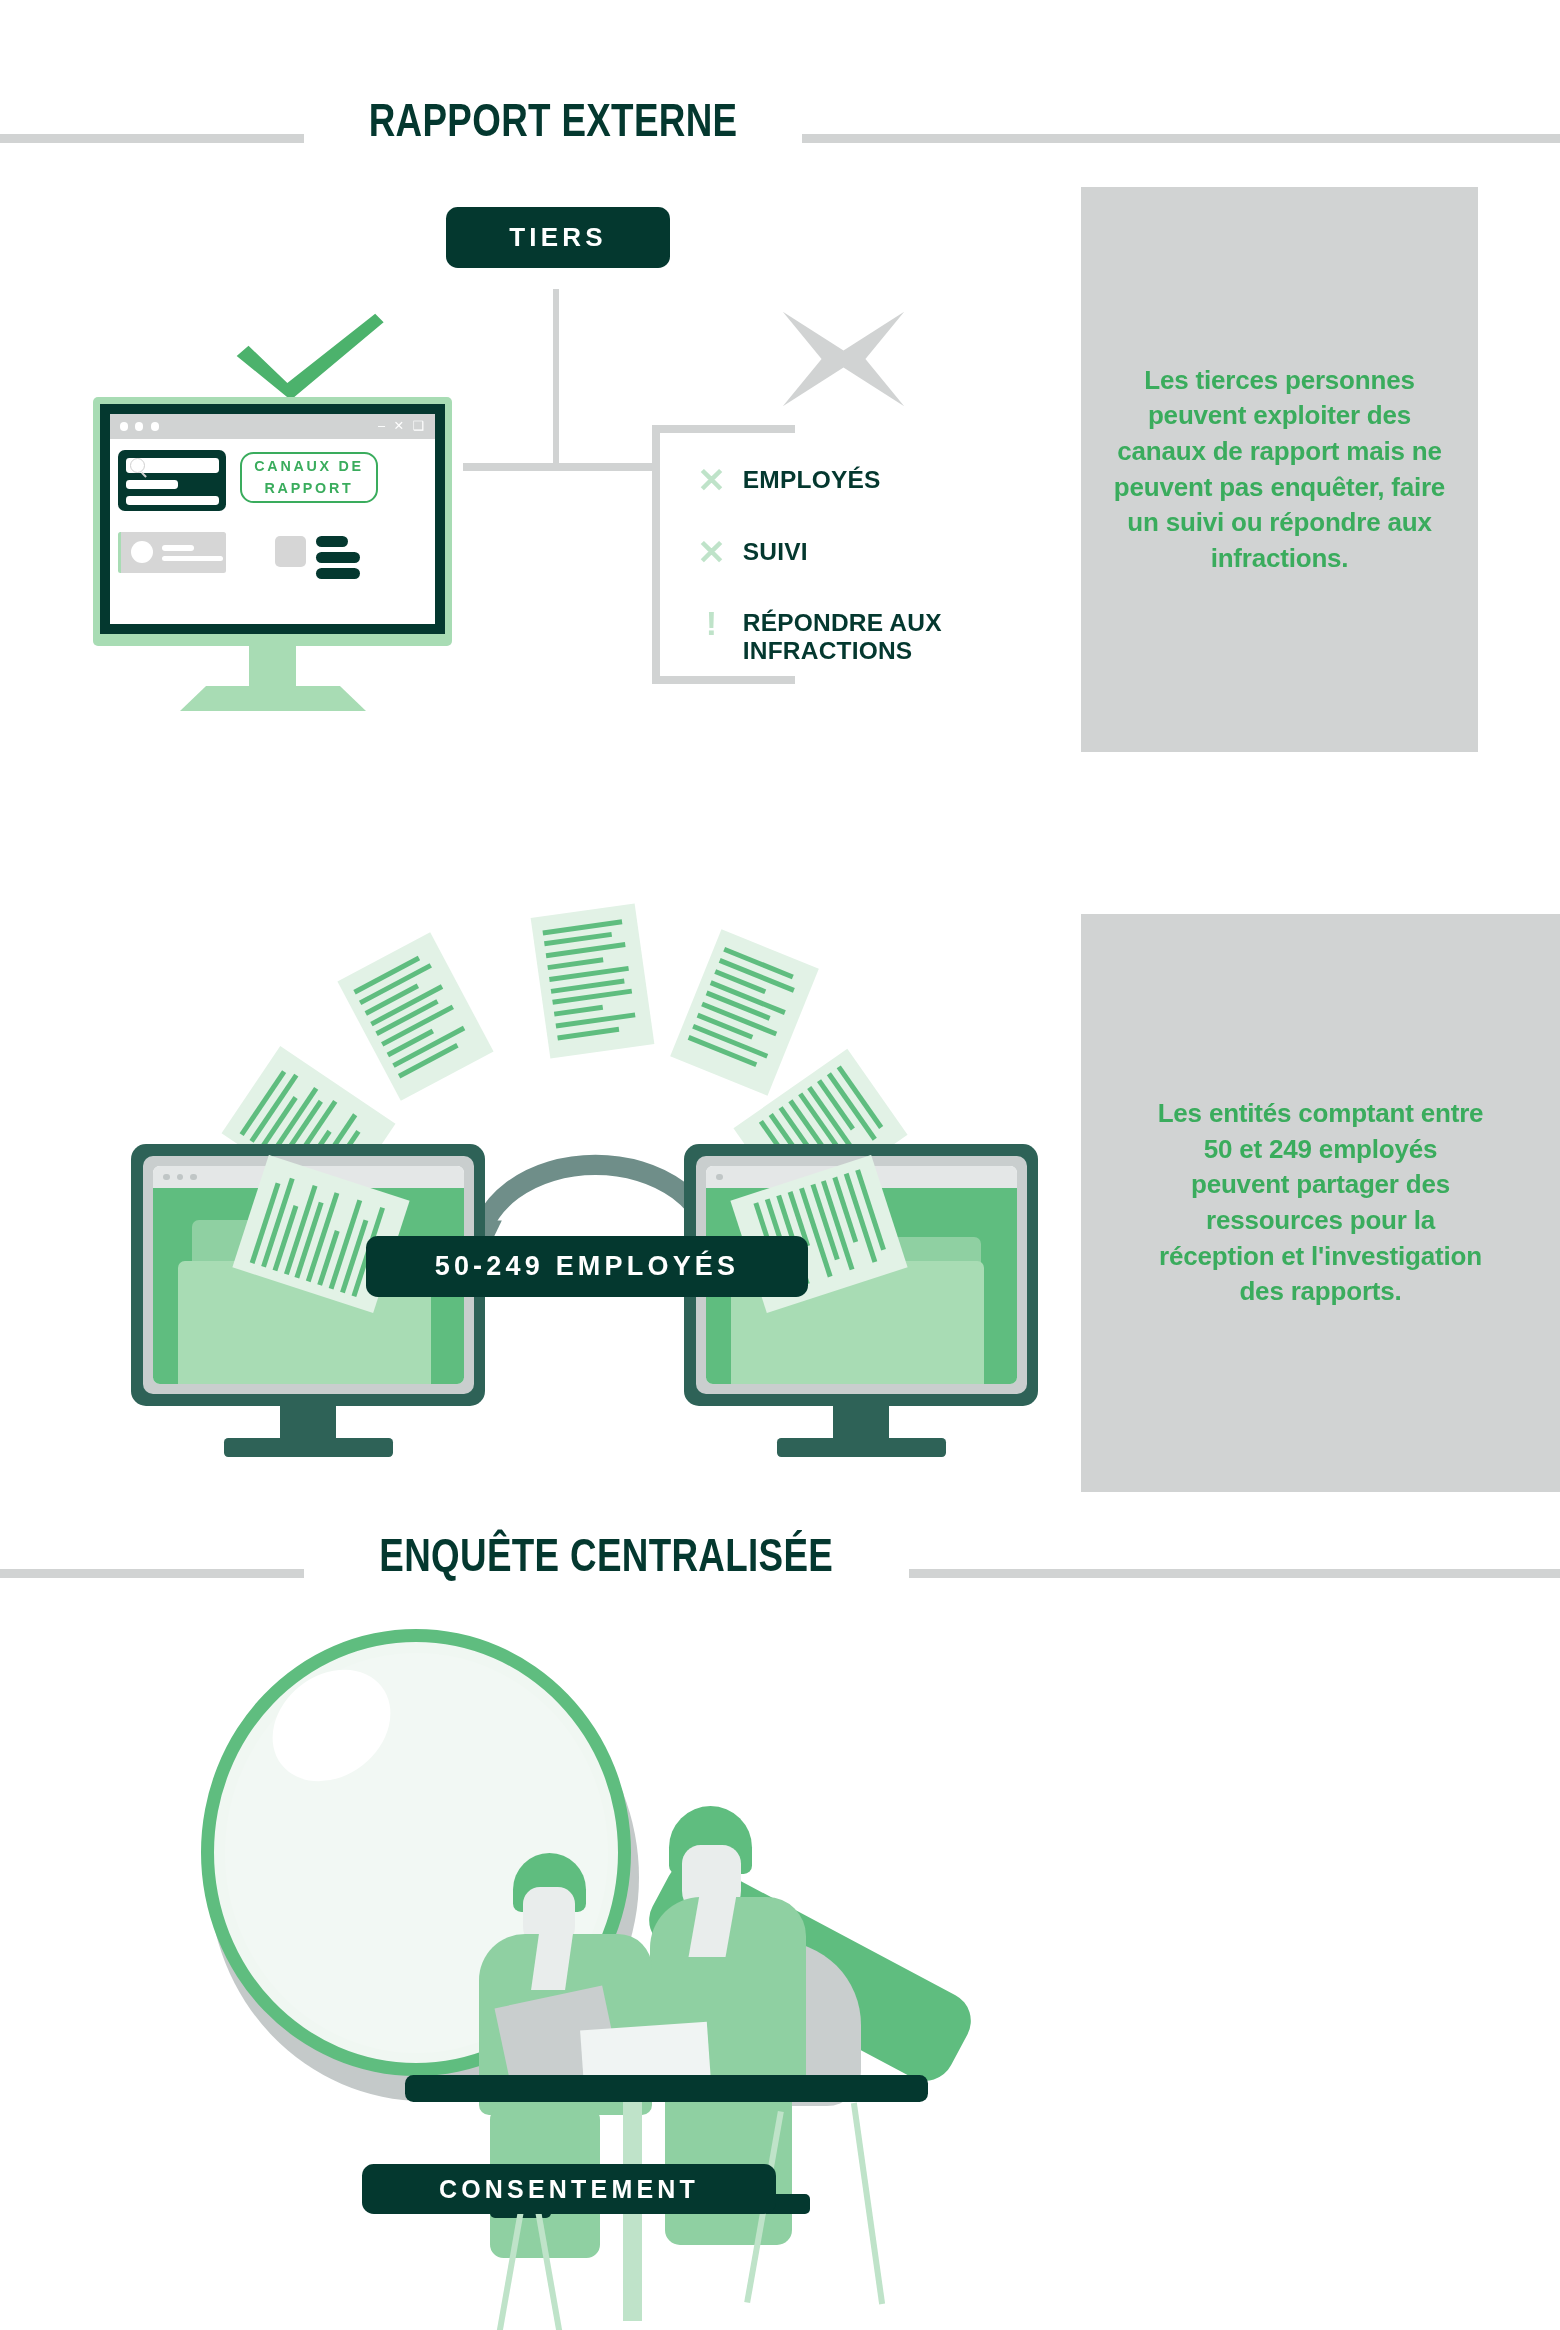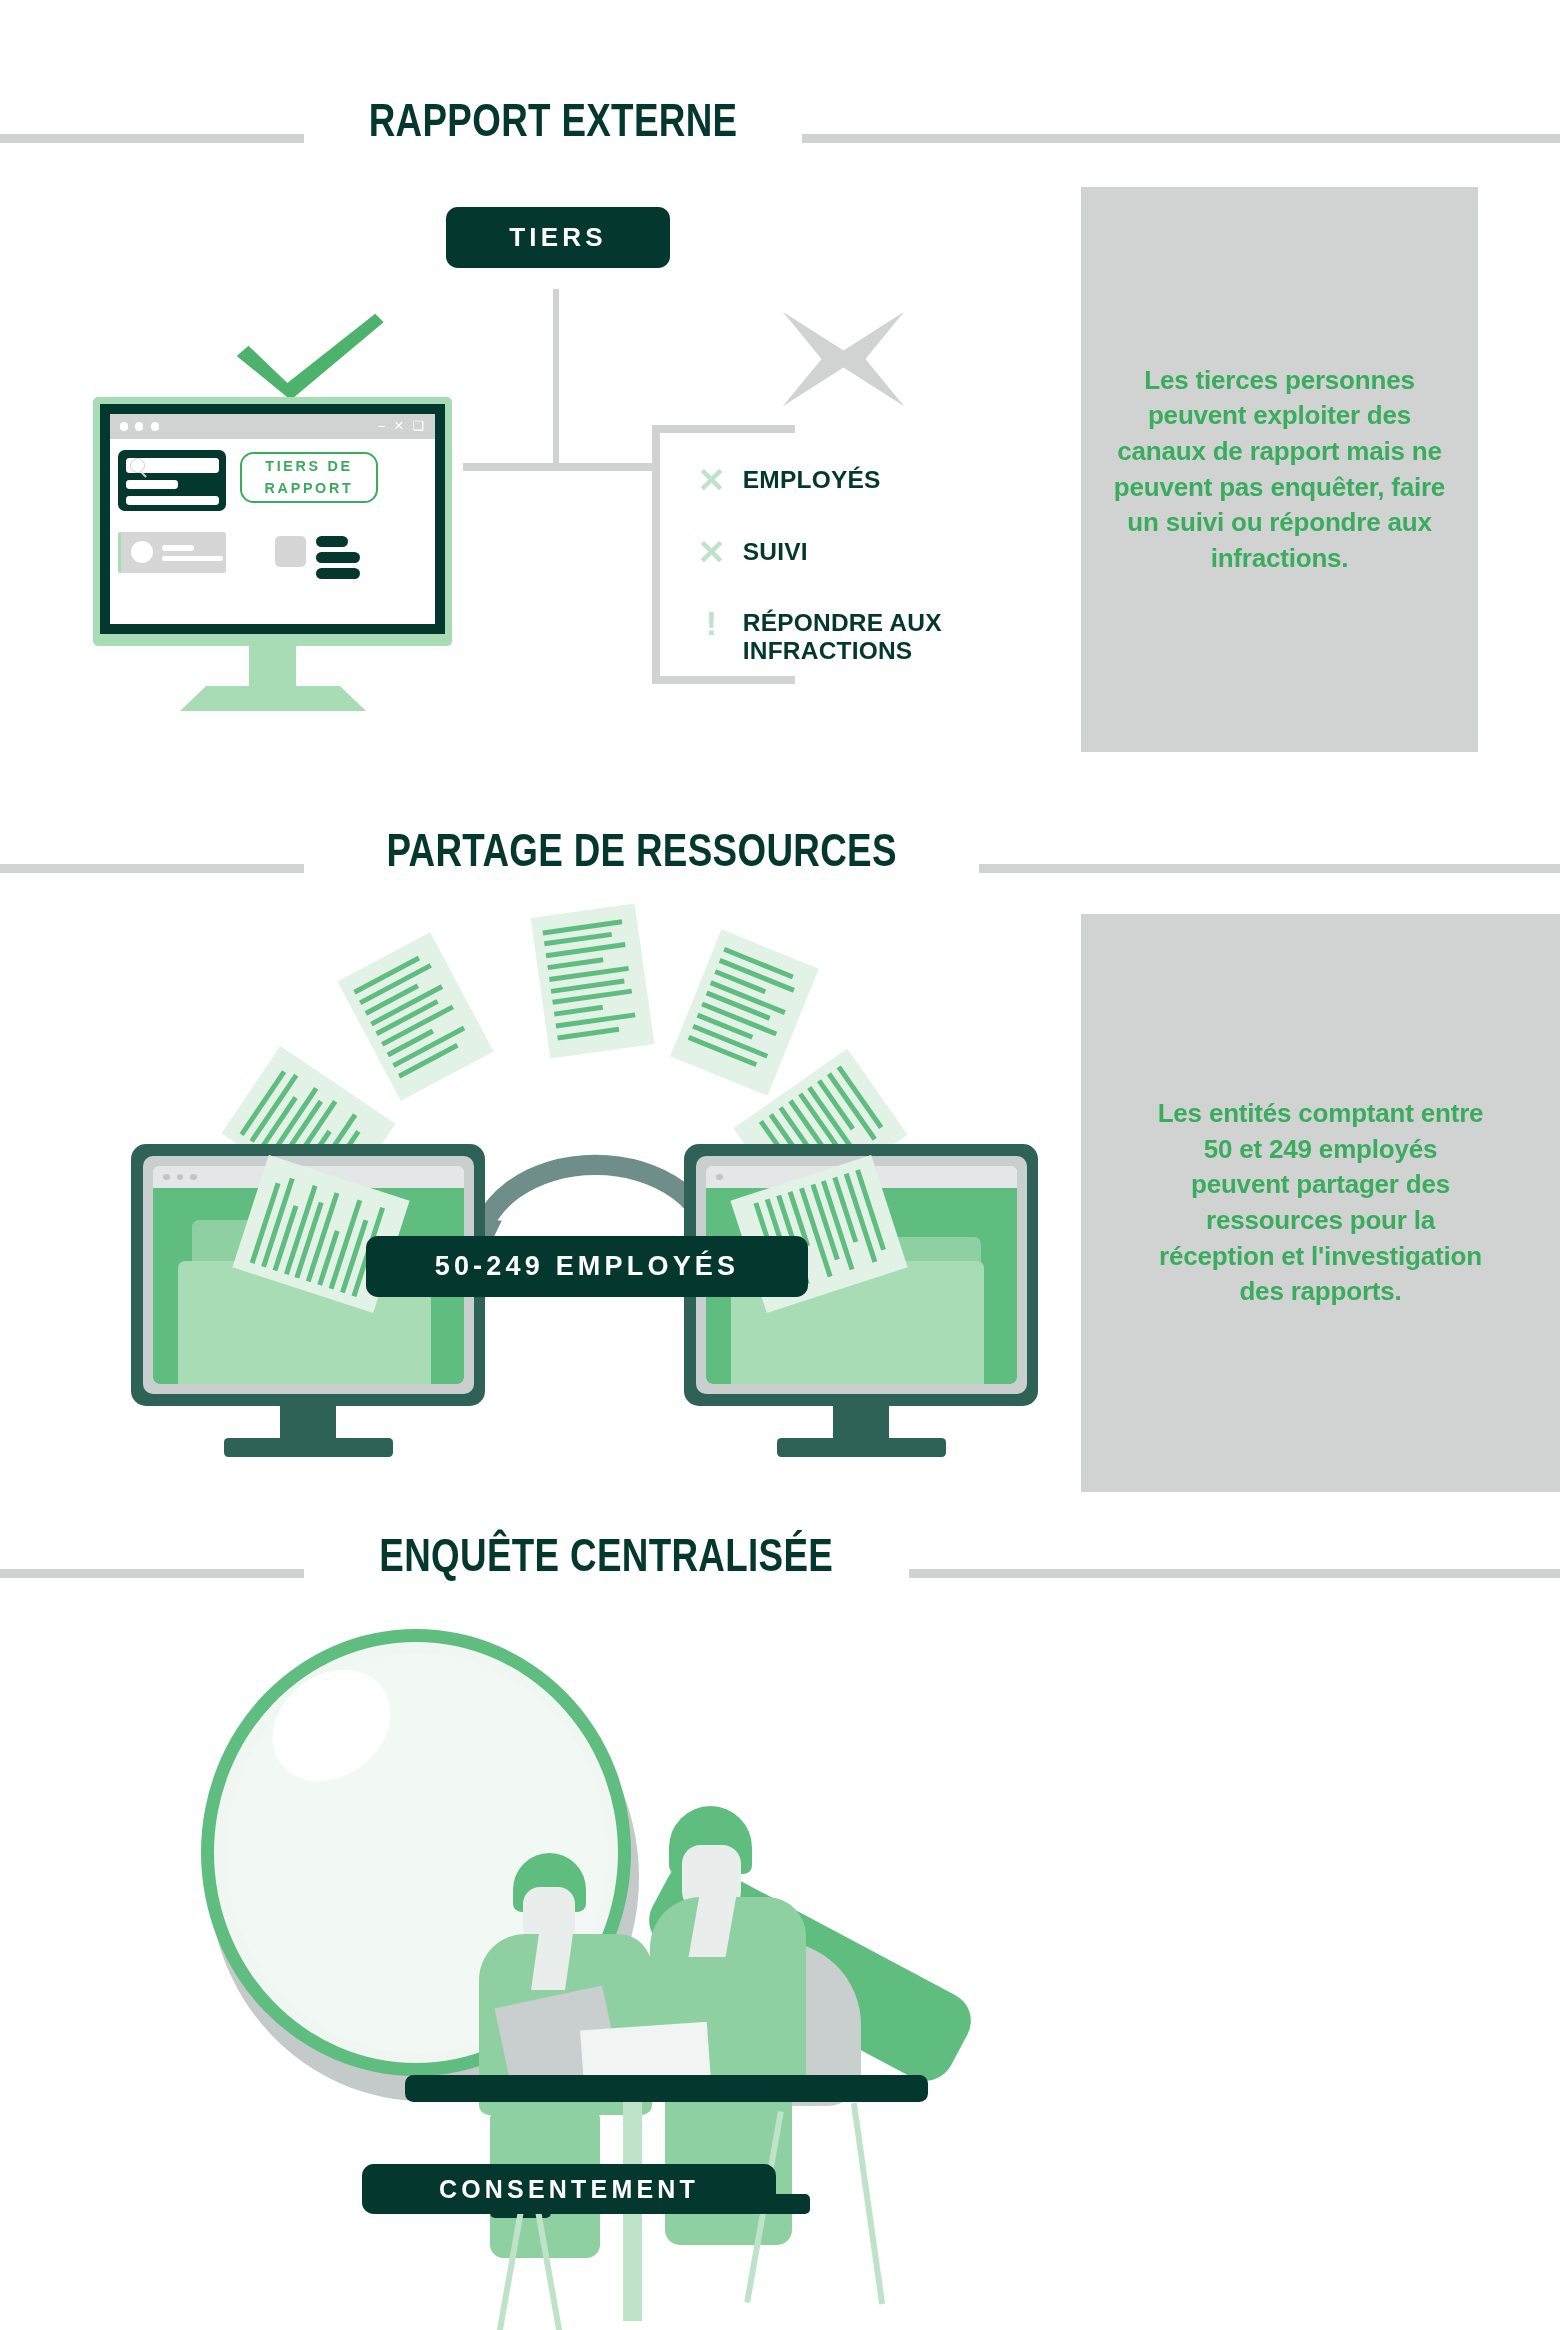--- a/index.html
+++ b/index.html
@@ -340,21 +340,21 @@
       <div class="card-dark" style="left:8.4px; top:36px; width:108px; height:61px;">
         <div class="fld" style="left:7.6px; top:7.6px; width:93px; height:15px;">
           <span class="magnif" style="left:4.2px; top:0.8px;"></span>
         </div>
         <div class="fld" style="left:7.6px; top:30px; width:52px; height:9.3px;"></div>
         <div class="fld" style="left:7.6px; top:46px; width:93px; height:9.3px;"></div>
       </div>
 
       <div class="chan-btn" style="left:130px; top:38px; width:138px; height:51px;">
         <span>
-          <span>TIERS DE</span><br>
+          <span>CANAUX DE</span><br>
           <span>RAPPORT</span>
         </span>
       </div>
 
       <div class="grey-row" style="left:8.4px; top:118px; width:108px; height:41px;">
         <span class="av"></span>
         <span class="l1" style="left:41px; top:12.7px; width:32px;"></span>
         <span class="l2" style="left:41px; top:23.6px; width:61px;"></span>
       </div>
 
@@ -373,25 +373,20 @@
   </div>
   <div class="chk-item" style="left:692px; top:538px; width:354px;">
     <span class="chk-ico">✕</span>
     <span class="chk-lbl">SUIVI</span>
   </div>
   <div class="chk-item" style="left:692px; top:609px; width:270px;">
     <span class="chk-ico">!</span>
     <span class="chk-lbl">RÉPONDRE AUX INFRACTIONS</span>
   </div>
 
-  <div class="sec-head" style="top:814px;">
-    <div class="rule rule-left"></div>
-    <div class="sec-title">PARTAGE DE RESSOURCES</div>
-    <div class="rule rule-right"></div>
-  </div>
 
   <div class="grey-panel" style="left:1081px; top:914px; width:479px; height:578px;">
     <p>Les entités comptant entre 50 et 249 employés peuvent partager des ressources pour la réception et l'investigation des rapports.</p>
   </div>
 
   <div class="doc" style="left:363px; top:949px; width:105px; height:135px; transform:rotate(-28deg);">
     <i style="left:10px; top:15px; width:73px;"></i>
       <i style="left:10px; top:27px; width:80px;"></i>
     <i style="left:10px; top:39px; width:59px;"></i>
       <i style="left:10px; top:51px; width:80px;"></i>

